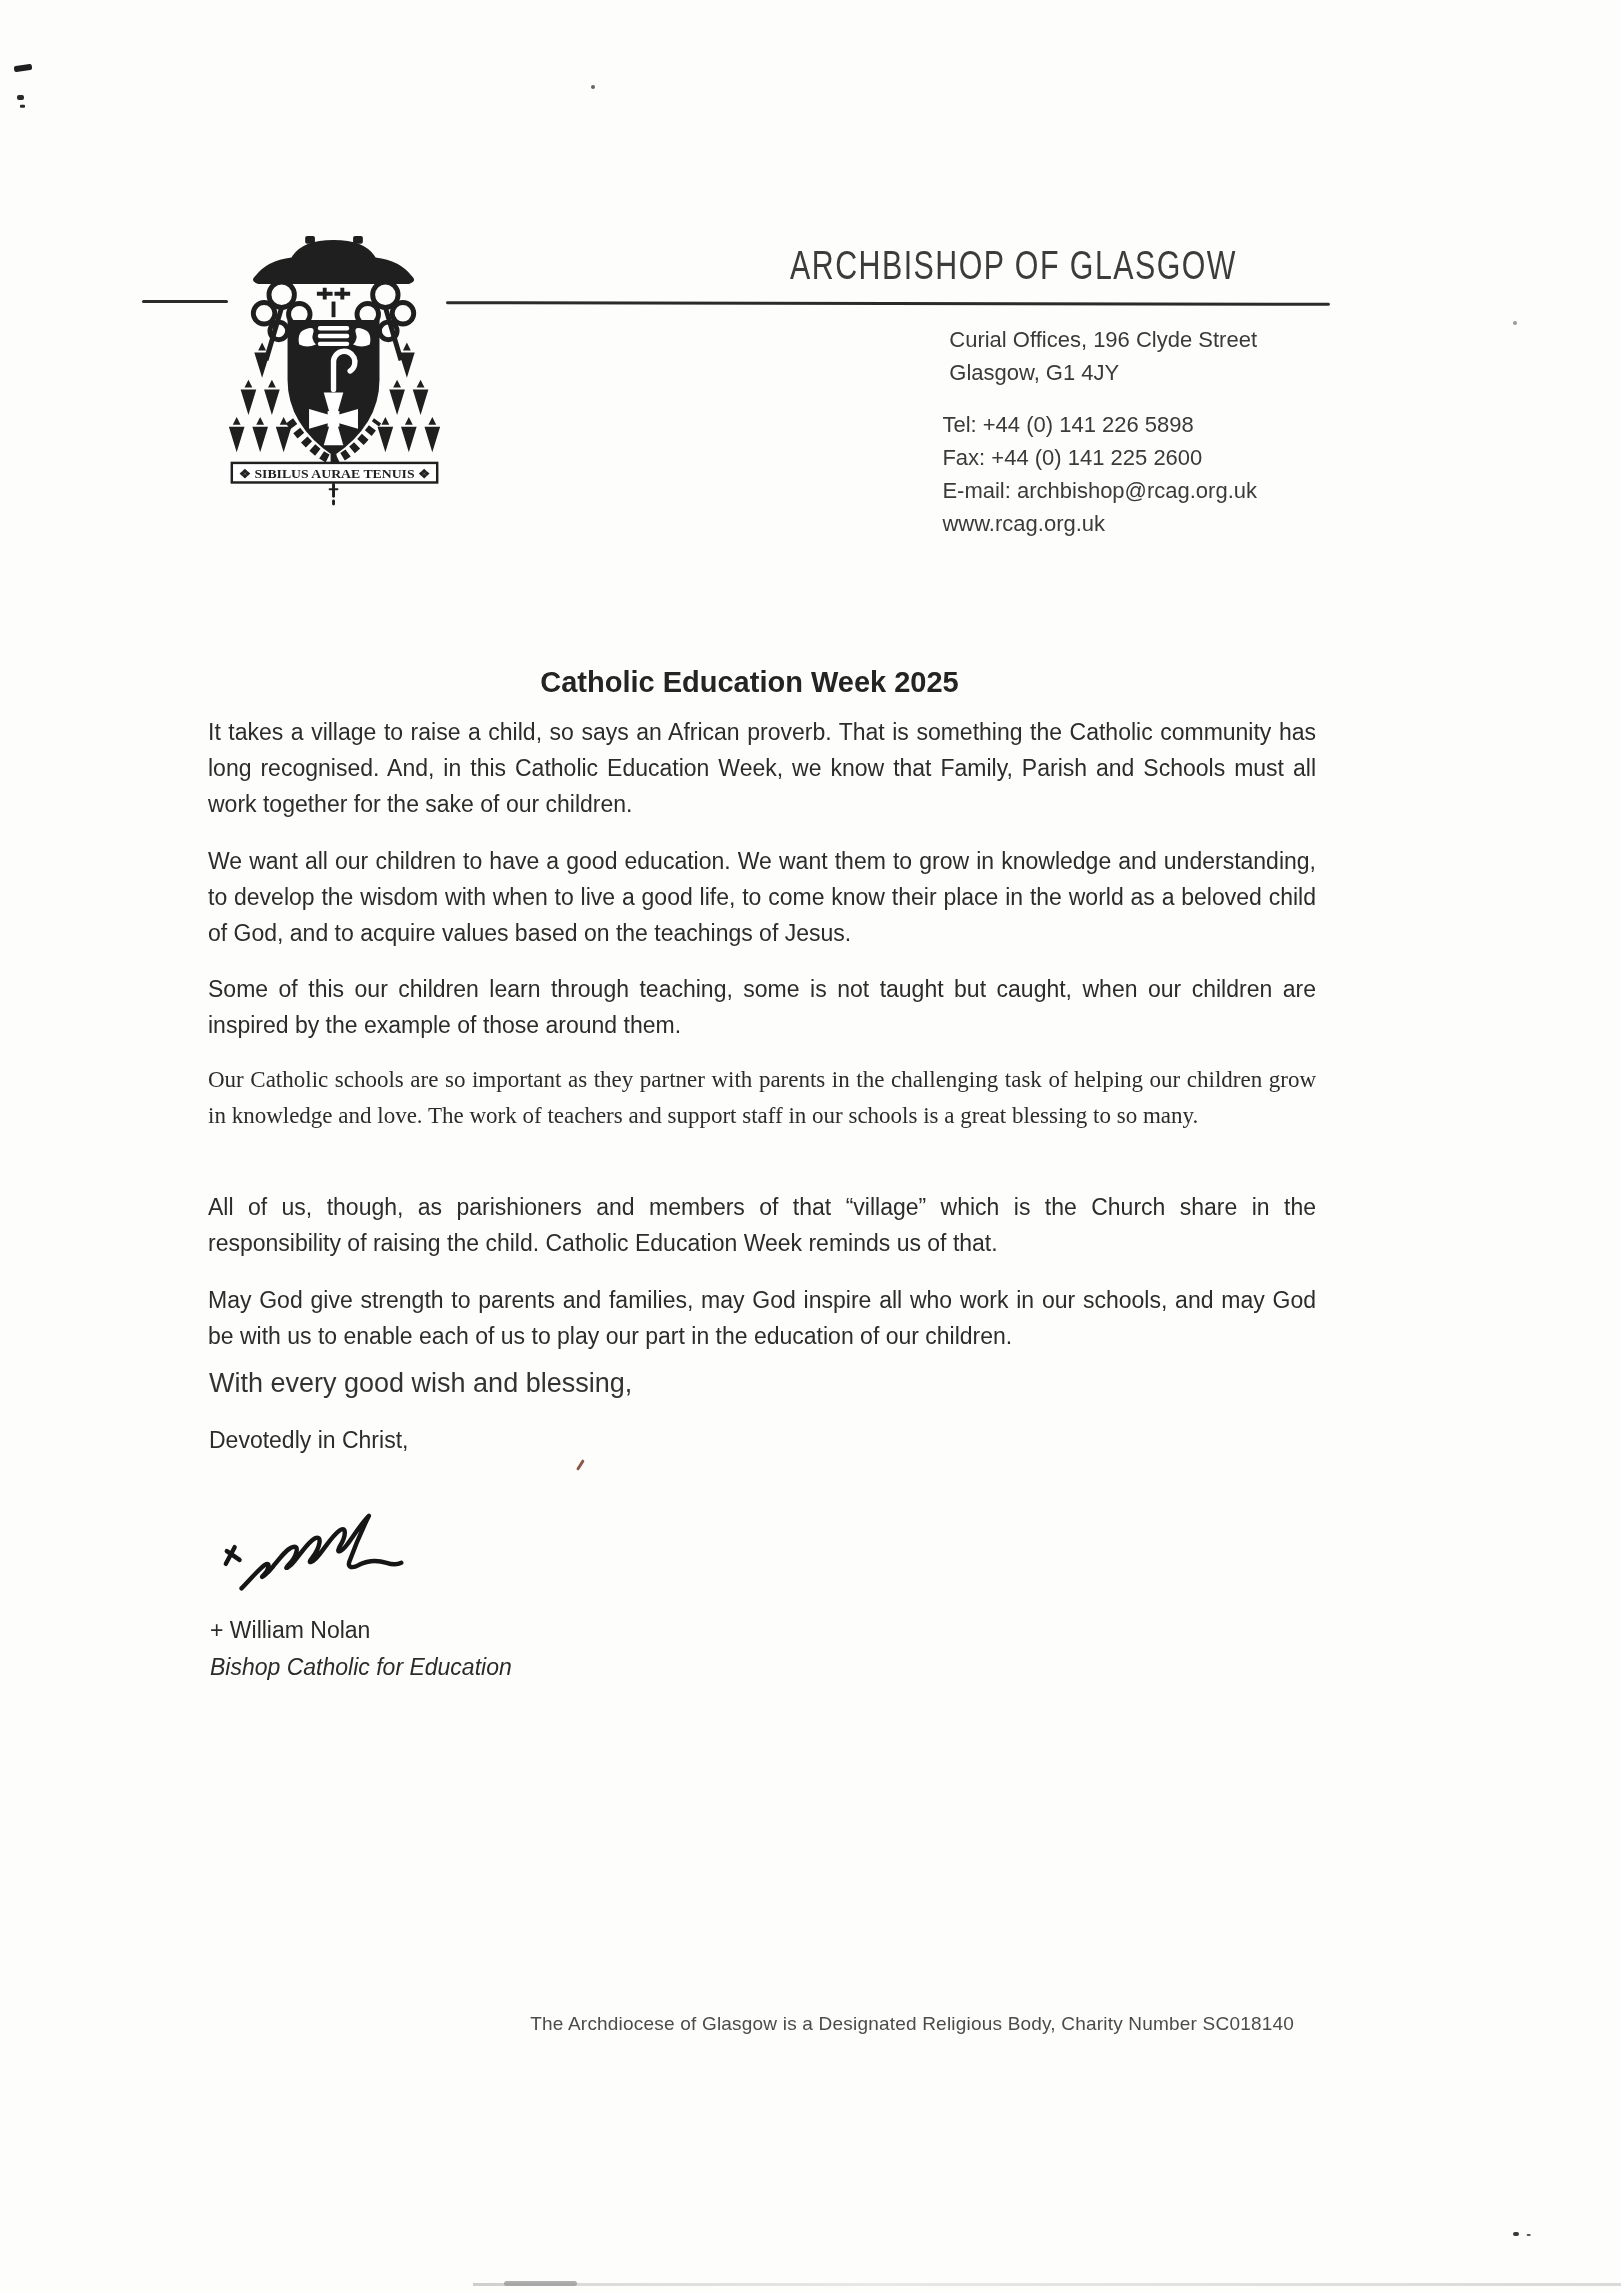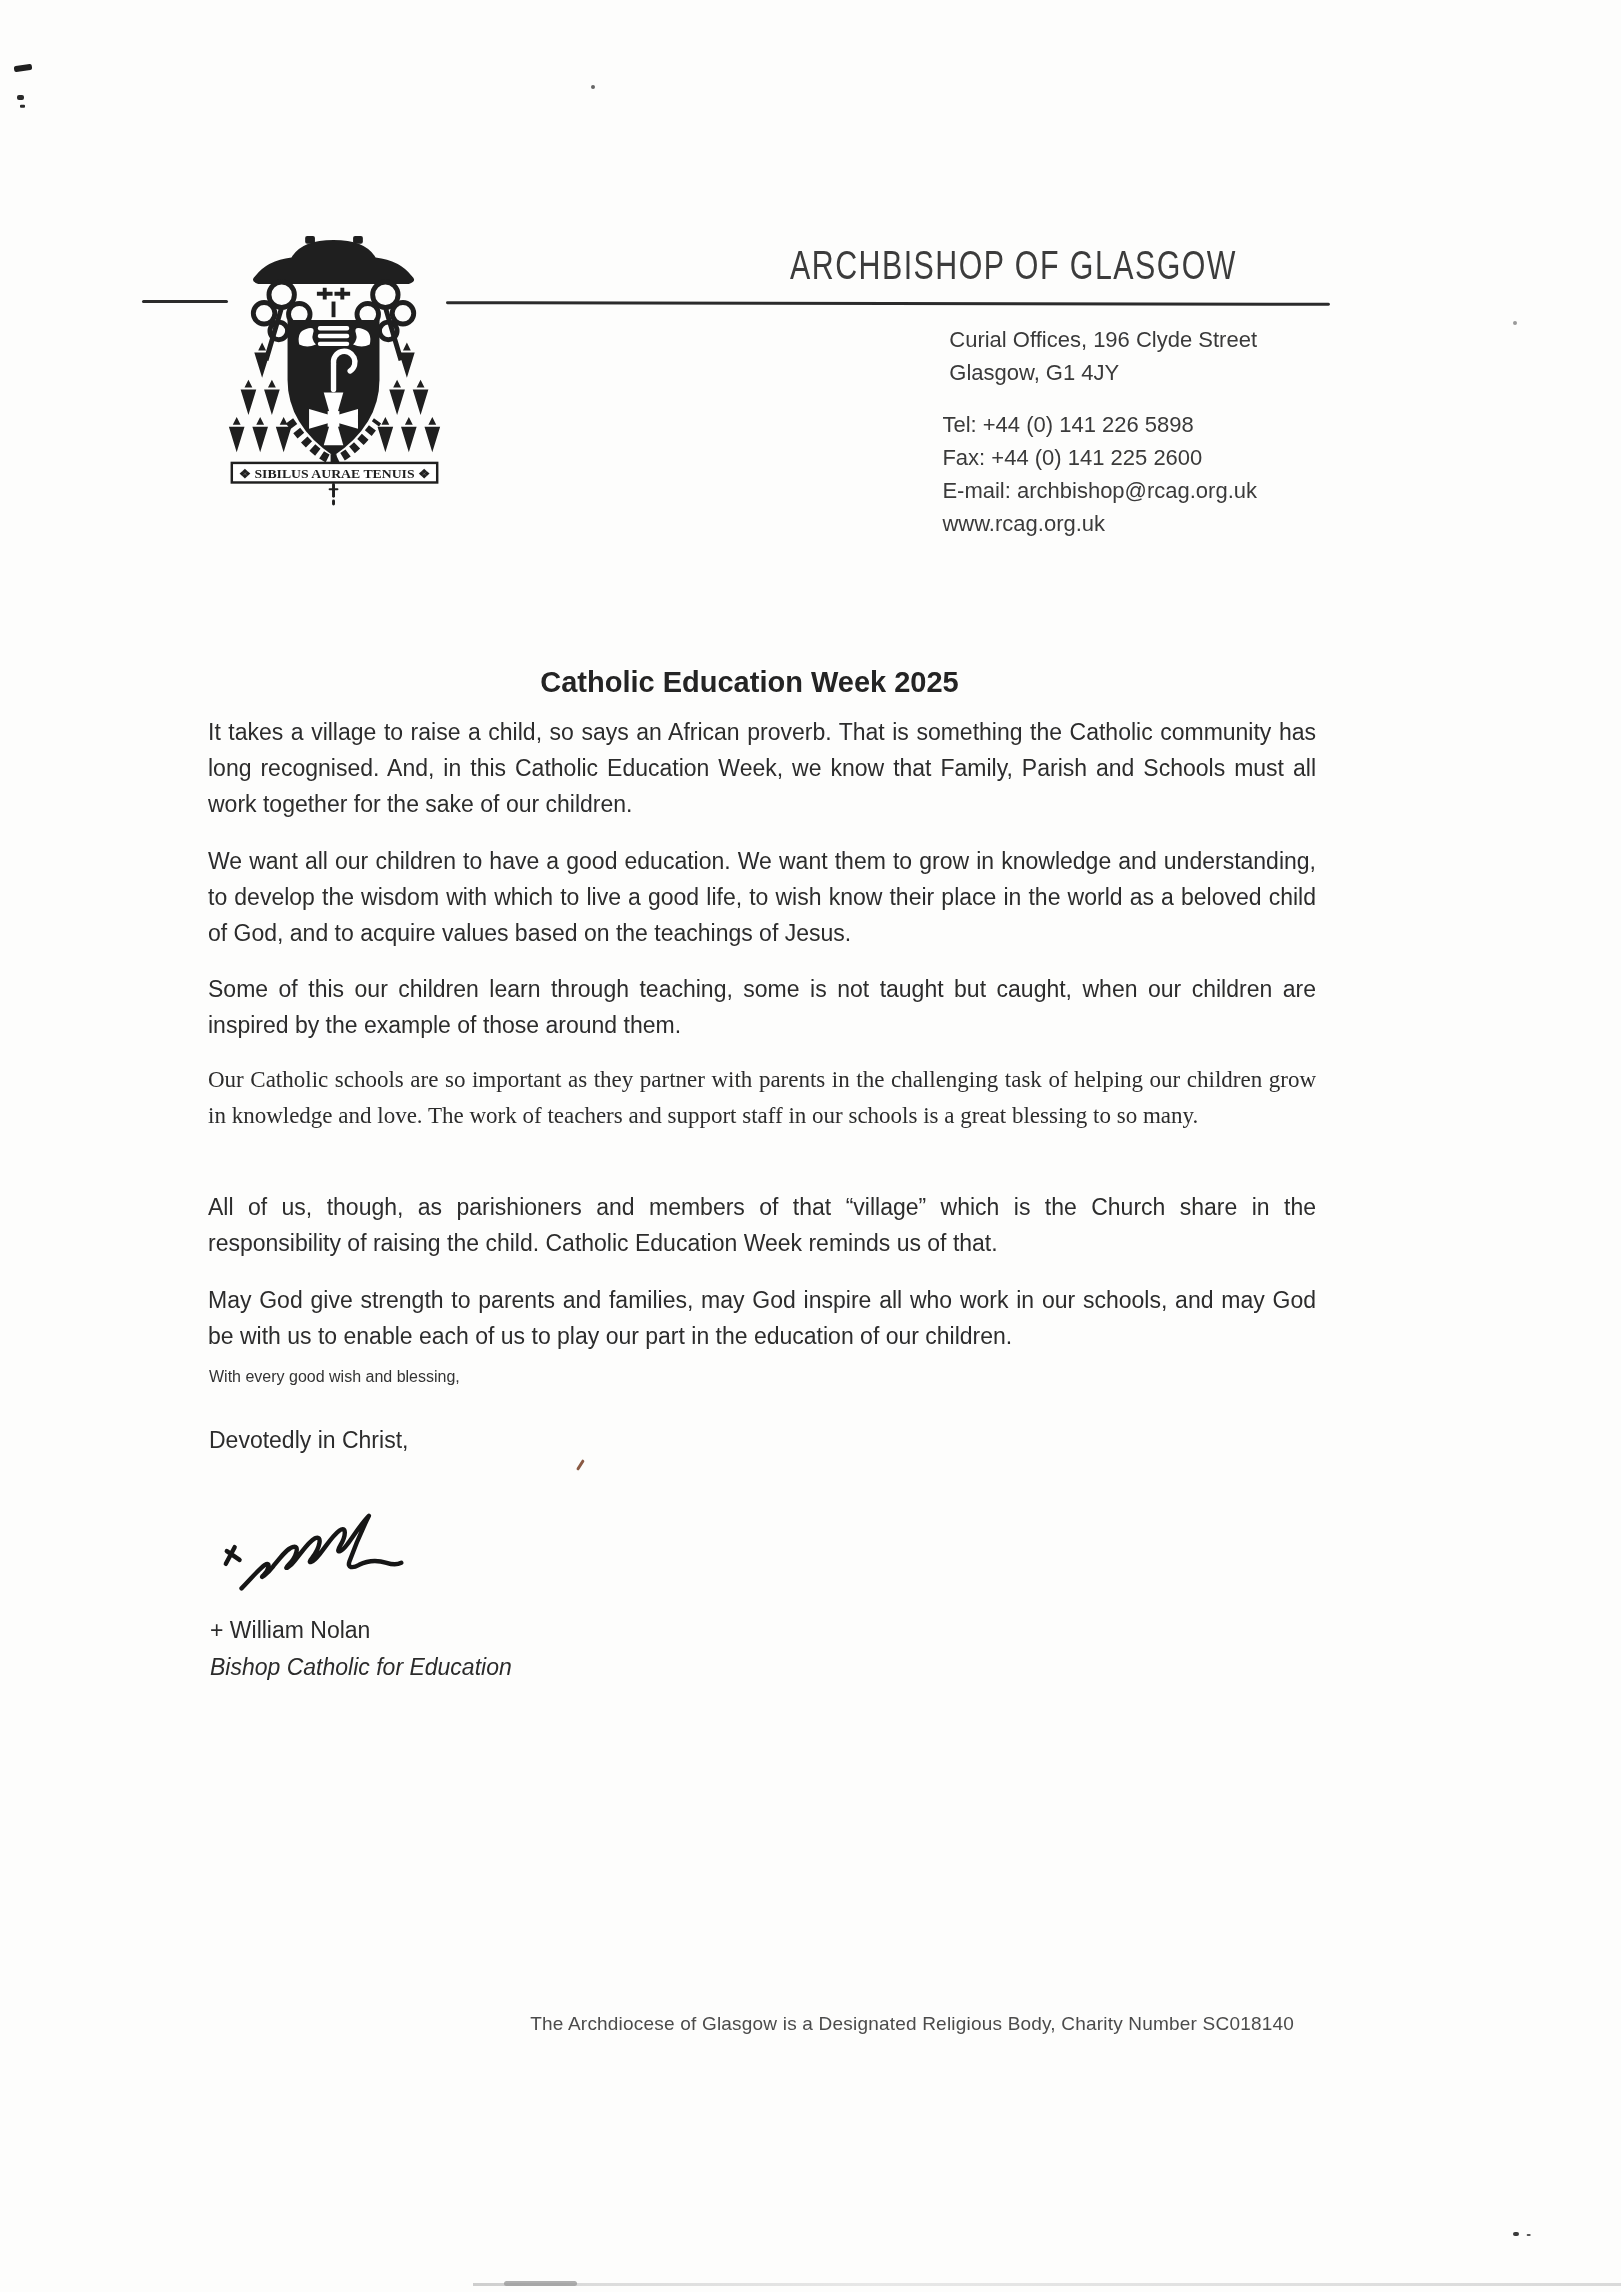--- a/index.html
+++ b/index.html
@@ -40,21 +40,21 @@
   .para {
     position:absolute; left:208px; width:1108px; margin:0;
     font-size:23px; line-height:36px; text-align:justify; color:#2c2c2c;
   }
   .p1 { top:714px; }
   .p2 { top:843px; }
   .p3 { top:971px; }
   .p4 { top:1062px;font-family:Liberation Serif, serif; }
   .p5 { top:1189px; }
   .p6 { top:1282px; }
-  .closing1 { position:absolute; left:209px; top:1368px; font-size:16px; color:#333; }
+  .closing1 { position:absolute; left:209px; top:1368px; font-size:27px; color:#333; }
   .closing2 { position:absolute; left:209px; top:1427px; font-size:23px; color:#2c2c2c; }
 
   .signature-svg { position:absolute; left:218px; top:1506px; width:196px; height:98px; }
   .sig-name  { position:absolute; left:210px; top:1617px; font-size:23px; color:#2b2b2b; }
   .sig-title { position:absolute; left:210px; top:1654px; font-size:23px; font-style:italic; color:#2b2b2b; }
 
   .footer {
     position:absolute; left:188px; top:2013px; width:1106px;
     text-align:right; font-size:19px; color:#4b4b4b; letter-spacing:0.2px;
   }
@@ -180,21 +180,21 @@
   </div>
   <div class="address-block address-contact">
     <div>Tel: +44 (0) 141 226 5898</div>
     <div>Fax: +44 (0) 141 225 2600</div>
     <div>E-mail: archbishop@rcag.org.uk</div>
     <div>www.rcag.org.uk</div>
   </div>
 
   <div class="letter-title">Catholic Education Week 2025</div>
   <p class="para p1">It takes a village to raise a child, so says an African proverb. That is something the Catholic community has long recognised. And, in this Catholic Education Week, we know that Family, Parish and Schools must all work together for the sake of our children.</p>
-  <p class="para p2">We want all our children to have a good education. We want them to grow in knowledge and understanding, to develop the wisdom with which to live a good life, to wish know their place in the world as a beloved child of God, and to acquire values based on the teachings of Jesus.</p>
+  <p class="para p2">We want all our children to have a good education. We want them to grow in knowledge and understanding, to develop the wisdom with when to live a good life, to come know their place in the world as a beloved child of God, and to acquire values based on the teachings of Jesus.</p>
   <p class="para p3">Some of this our children learn through teaching, some is not taught but caught, when our children are inspired by the example of those around them.</p>
   <p class="para p4">Our Catholic schools are so important as they partner with parents in the challenging task of helping our children grow in knowledge and love. The work of teachers and support staff in our schools is a great blessing to so many.</p>
   <p class="para p5">All of us, though, as parishioners and members of that “village” which is the Church share in the responsibility of raising the child. Catholic Education Week reminds us of that.</p>
   <p class="para p6">May God give strength to parents and families, may God inspire all who work in our schools, and may God be with us to enable each of us to play our part in the education of our children.</p>
 
   <div class="closing1">With every good wish and blessing,</div>
   <div class="closing2">Devotedly in Christ,</div>
 
   <svg class="signature-svg" viewBox="0 0 200 100" xmlns="http://www.w3.org/2000/svg">
     <g fill="none" stroke="#161616" stroke-width="4.5" stroke-linecap="round" stroke-linejoin="round">

